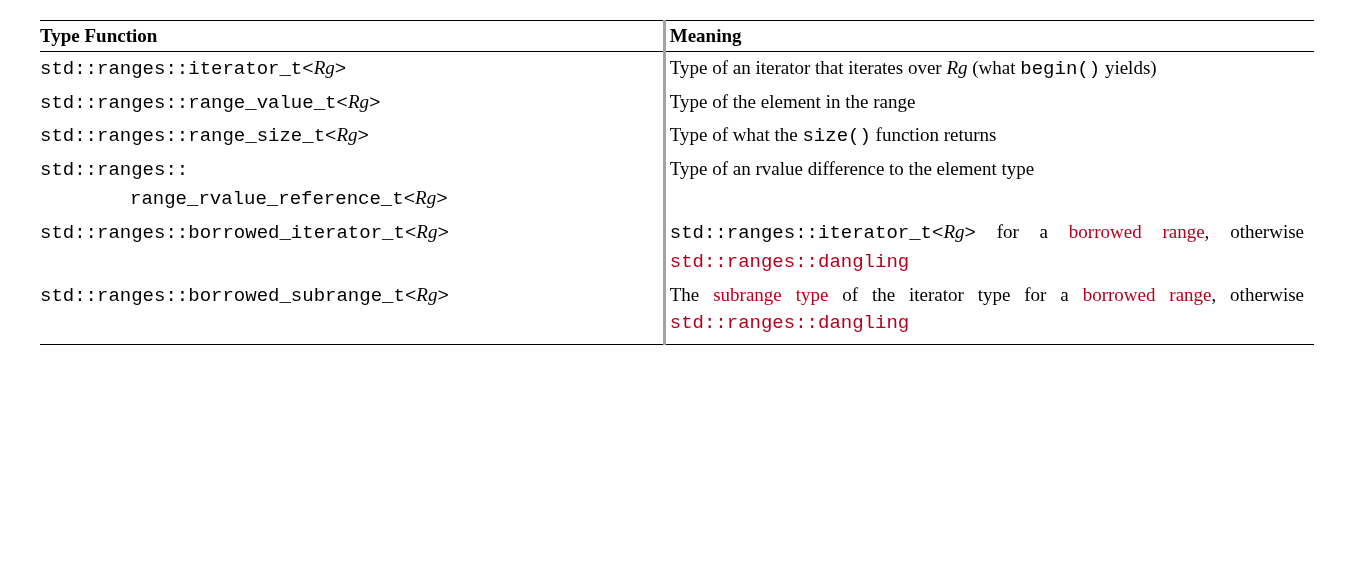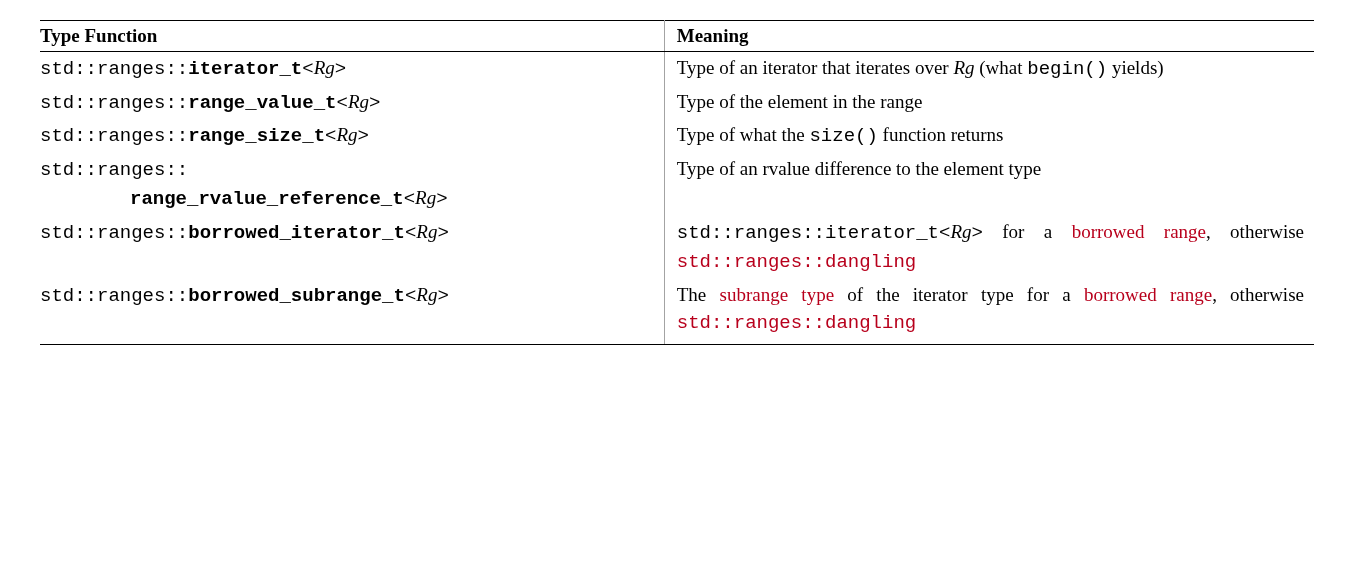--- a/index.html
+++ b/index.html
@@ -25,32 +25,32 @@
       vertical-align: top;
     }
     td {
       padding: 2px 10px 2px 0;
       vertical-align: top;
       line-height: 1.45;
     }
     col.left { width: 49%; }
     col.right { width: 51%; }
     th.col-left, td.col-left {
-      border-right: 1px solid #a3a3a3;
+      border-right: 3px solid #a3a3a3;
       padding-right: 12px;
     }
     th.col-right, td.col-right {
-      padding-left: 12px;
+      padding-left: 4px;
     }
     tr.last td {
       border-bottom: 1.5px solid #000;
       padding-bottom: 6px;
     }
     .tt { font-family: 'Courier New', Courier, monospace; }
-    .bold { font-weight: bold; margin-top: 48px; }
+    .bold { font-weight: normal; margin-top: 48px; }
     .ital { font-style: italic; }
     .link { color: #b8001c; }
     .justify { text-align: justify; text-justify: inter-word; }
     .indent-wrap { padding-left: 90px; display: block; }
   </style>
 </head>
 <body>
 
 <table>
   <colgroup>

